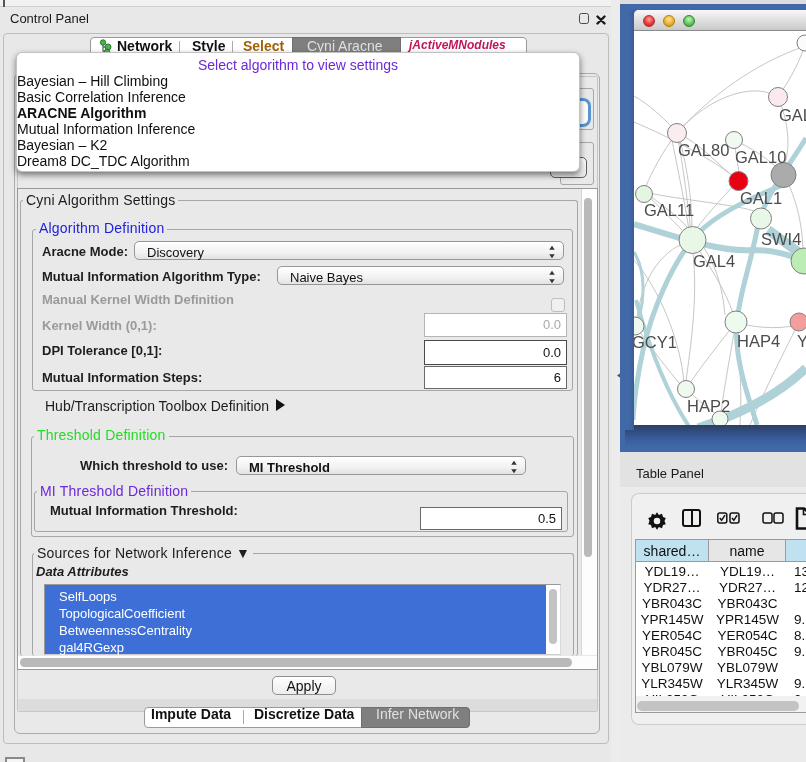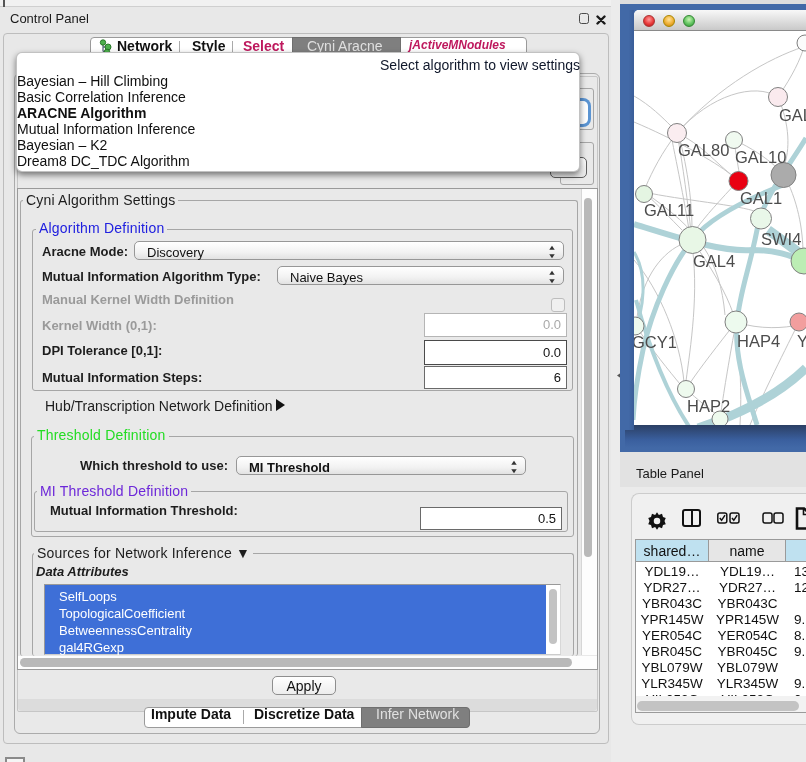--- a/index.html
+++ b/index.html
@@ -41,21 +41,21 @@
 <div class="abs" style="left:232px;top:41px;width:1px;height:14px;background:#aaa;"></div>
 <div class="abs" style="left:292px;top:37px;width:109px;height:22px;background:#7f7f7f;border:1px solid #6f6f6f;"></div>
 <svg class="abs" style="left:98px;top:38px;" width="15" height="16" viewBox="0 0 15 16">
   <path d="M5 5 L5 13.5 M5 9 L9.5 9 M5 13.5 L8.5 13.5" stroke="#5a6b7d" stroke-width="1.3" fill="none"></path>
   <circle cx="5" cy="4.5" r="2.7" fill="#4db04d" stroke="#237023" stroke-width="0.9"></circle>
   <circle cx="10" cy="9" r="3" fill="#4db04d" stroke="#237023" stroke-width="0.9"></circle>
   <circle cx="9" cy="13.8" r="2.7" fill="#4db04d" stroke="#237023" stroke-width="0.9"></circle>
 </svg>
 <div class="abs" style="left:117px;top:37.5px;font-size:14px;font-weight:bold;color:#111;">Network</div>
 <div class="abs" style="left:192px;top:37.5px;font-size:14px;font-weight:bold;color:#111;">Style</div>
-<div class="abs" style="left:243px;top:37.5px;font-size:14px;font-weight:bold;color:#be185d;">Select</div>
+<div class="abs" style="left:243px;top:37.5px;font-size:14px;font-weight:bold;color:#a16207;">Select</div>
 <div class="abs" style="left:307px;top:37.5px;font-size:14px;color:#e0e0e0;">Cyni Aracne</div>
 <div class="abs" style="left:409px;top:37.5px;font-size:12px;font-weight:bold;color:#be185d;font-style:italic;">jActiveMNodules</div>
 
 <div class="abs" style="left:14px;top:73px;width:586px;height:661px;background:#e9e9e9;border:1px solid #ababab;border-radius:6px;"></div>
 
 <div class="abs" style="left:17px;top:76px;width:581px;height:636px;background:#e9e9e9;border:1px solid #c6c6c6;border-radius:2px;"></div>
 <div class="abs" style="left:18px;top:699px;width:579px;height:12px;background:#dcdcdc;border-radius:0 0 4px 4px;"></div>
 
 <div class="abs" style="left:560px;top:88px;width:34px;height:42px;border:1px solid #a6a6a6;border-radius:3px;"></div>
 <div class="abs" style="left:556px;top:101px;width:32px;height:23px;border-radius:5px;background:#fff;box-shadow:0 0 0 3px #5b94d2;"></div>
@@ -99,21 +99,21 @@
 
 <div class="lbl dis" style="left:42px;top:318px;">Kernel Width (0,1):</div>
 <div class="field" style="left:424px;top:313px;width:143px;height:24px;border-color:#b5b5b5;color:#a9a9a9;line-height:22px;">0.0</div>
 
 <div class="lbl" style="left:42px;top:343px;">DPI Tolerance [0,1]:</div>
 <div class="field" style="left:424px;top:340px;width:143px;height:25px;border-color:#4a4a4a;line-height:23px;">0.0</div>
 
 <div class="lbl" style="left:42px;top:370px;">Mutual Information Steps:</div>
 <div class="field" style="left:424px;top:366px;width:143px;height:23px;border-color:#6a6a6a;line-height:21px;">6</div>
 
-<div class="abs" style="left:45px;top:398px;font-size:14px;color:#1d1d1d;">Hub/Transcription Network Definition</div>
+<div class="abs" style="left:45px;top:398px;font-size:14px;color:#1d1d1d;">Hub/Transcription Toolbox Definition</div>
 <svg class="abs" style="left:274px;top:398px;" width="12" height="14" viewBox="0 0 12 14">
     <path d="M2 1 L11 7 L2 13 Z" fill="#111"></path>
   </svg>
 
 <div class="grp" style="left:31px;top:436px;width:543px;height:101px;"></div>
 <div class="grptitle" style="left:34px;top:428px;color:#23dc23;">Threshold Definition</div>
 
 <div class="lbl" style="left:80px;top:458px;">Which threshold to use:</div>
 <div class="combo" style="left:236px;top:456px;width:290px;height:19px;font-weight:bold;">
   <span class="ct">MI Threshold</span>
@@ -142,21 +142,21 @@
 <div class="abs" style="left:144px;top:707px;width:326px;height:21px;background:#ffffff;border:1px solid #9a9a9a;border-radius:4px;"></div>
 <div class="abs" style="left:243px;top:710px;width:1px;height:14px;background:#aaa;"></div>
 <div class="abs" style="left:361px;top:707px;width:109px;height:21px;background:#7f7f7f;border:1px solid #6f6f6f;border-radius:0 4px 4px 0;"></div>
 <div class="abs" style="left:151px;top:706px;font-size:14px;font-weight:bold;color:#111;">Impute Data</div>
 <div class="abs" style="left:254px;top:706px;font-size:14px;font-weight:bold;color:#111;">Discretize Data</div>
 <div class="abs" style="left:376px;top:706px;font-size:14px;color:#e0e0e0;">Infer Network</div>
 
 <div class="abs" style="left:5px;top:757px;width:20px;height:10px;background:#f5f5f5;border:2px solid #8a8a8a;"></div>
 
 <div class="abs" style="left:16px;top:52px;width:564px;height:120px;background:#fff;border-radius:6px;box-shadow:0 3px 6px rgba(0,0,0,0.5);border:1px solid rgba(120,120,120,0.45);"></div>
-<div class="abs" style="left:16px;top:57px;width:564px;text-align:right;font-size:14px;color:#0f172a;">Select algorithm to view settings</div>
+<div class="abs" style="left:16px;top:57px;width:564px;text-align:center;font-size:14px;color:#6d28d9;">Select algorithm to view settings</div>
 <div class="abs" style="left:17px;top:74px;font-size:14px;line-height:15.9px;color:#101010;">
 Bayesian – Hill Climbing<br>
 Basic Correlation Inference<br>
 <b>ARACNE Algorithm</b><br>
 Mutual Information Inference<br>
 Bayesian – K2<br>
 Dream8 DC_TDC Algorithm
 </div>
 
 <div class="abs" style="left:620px;top:0;width:186px;height:762px;background:#4269a7;"></div>

